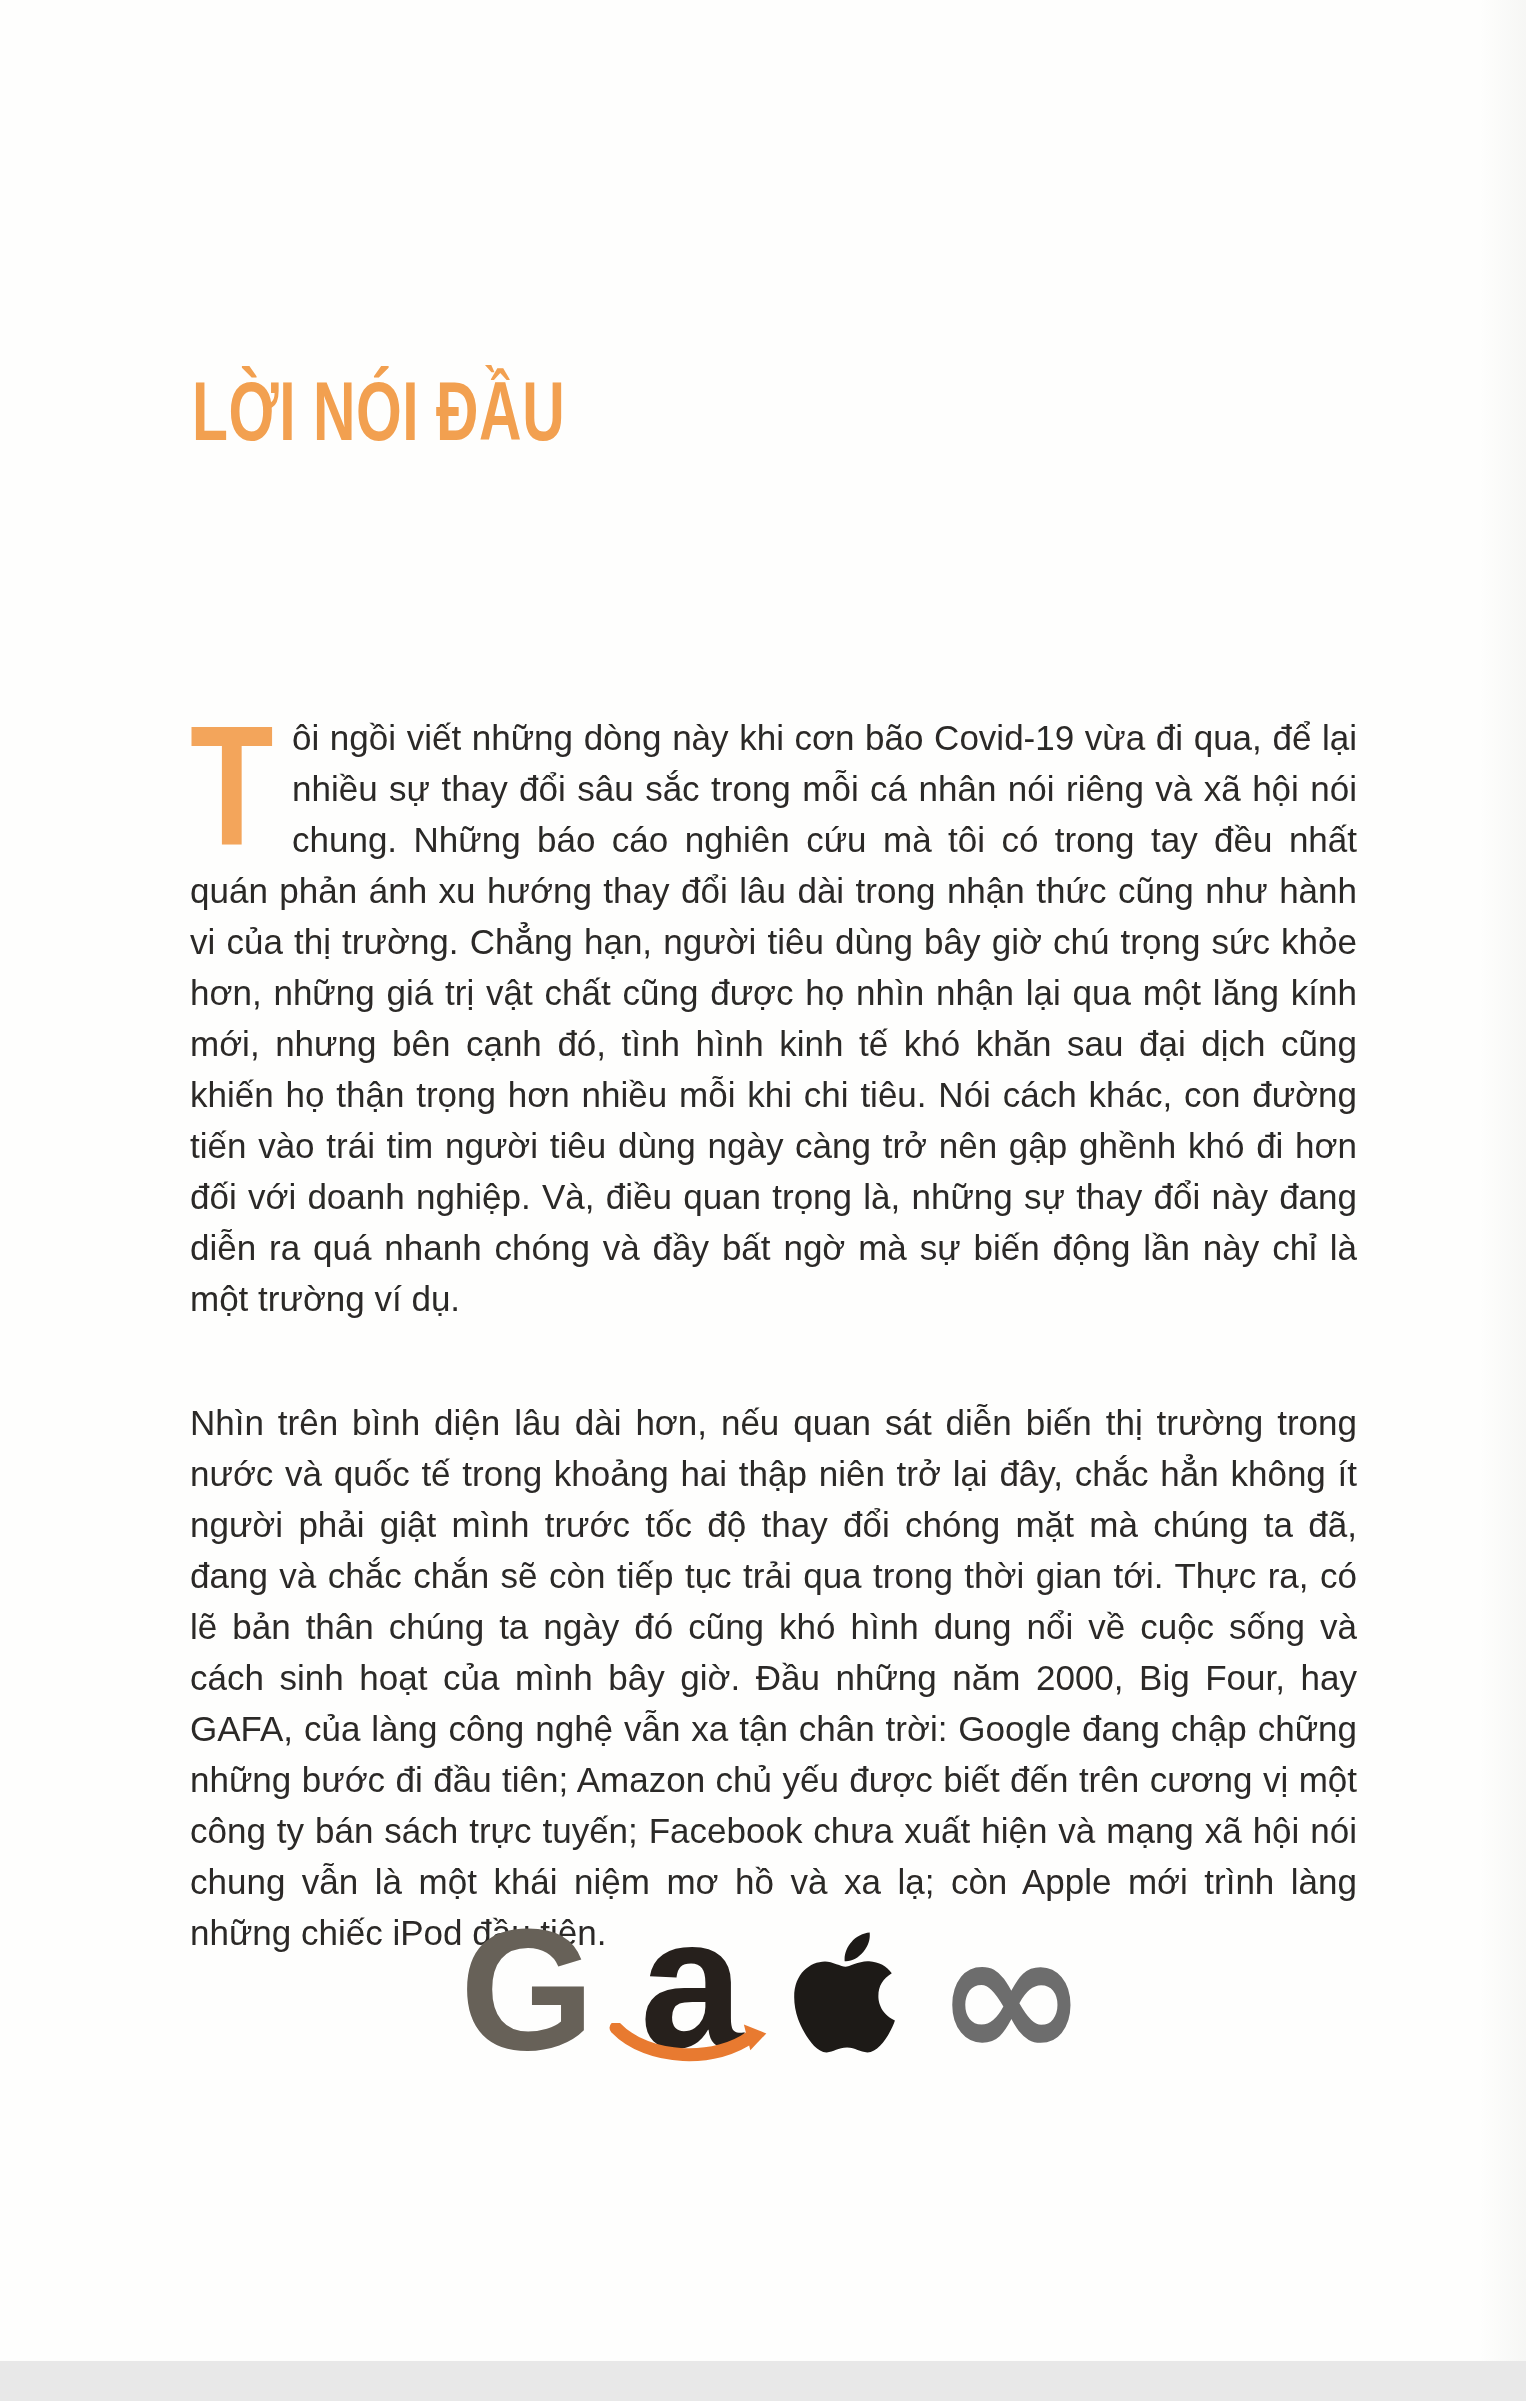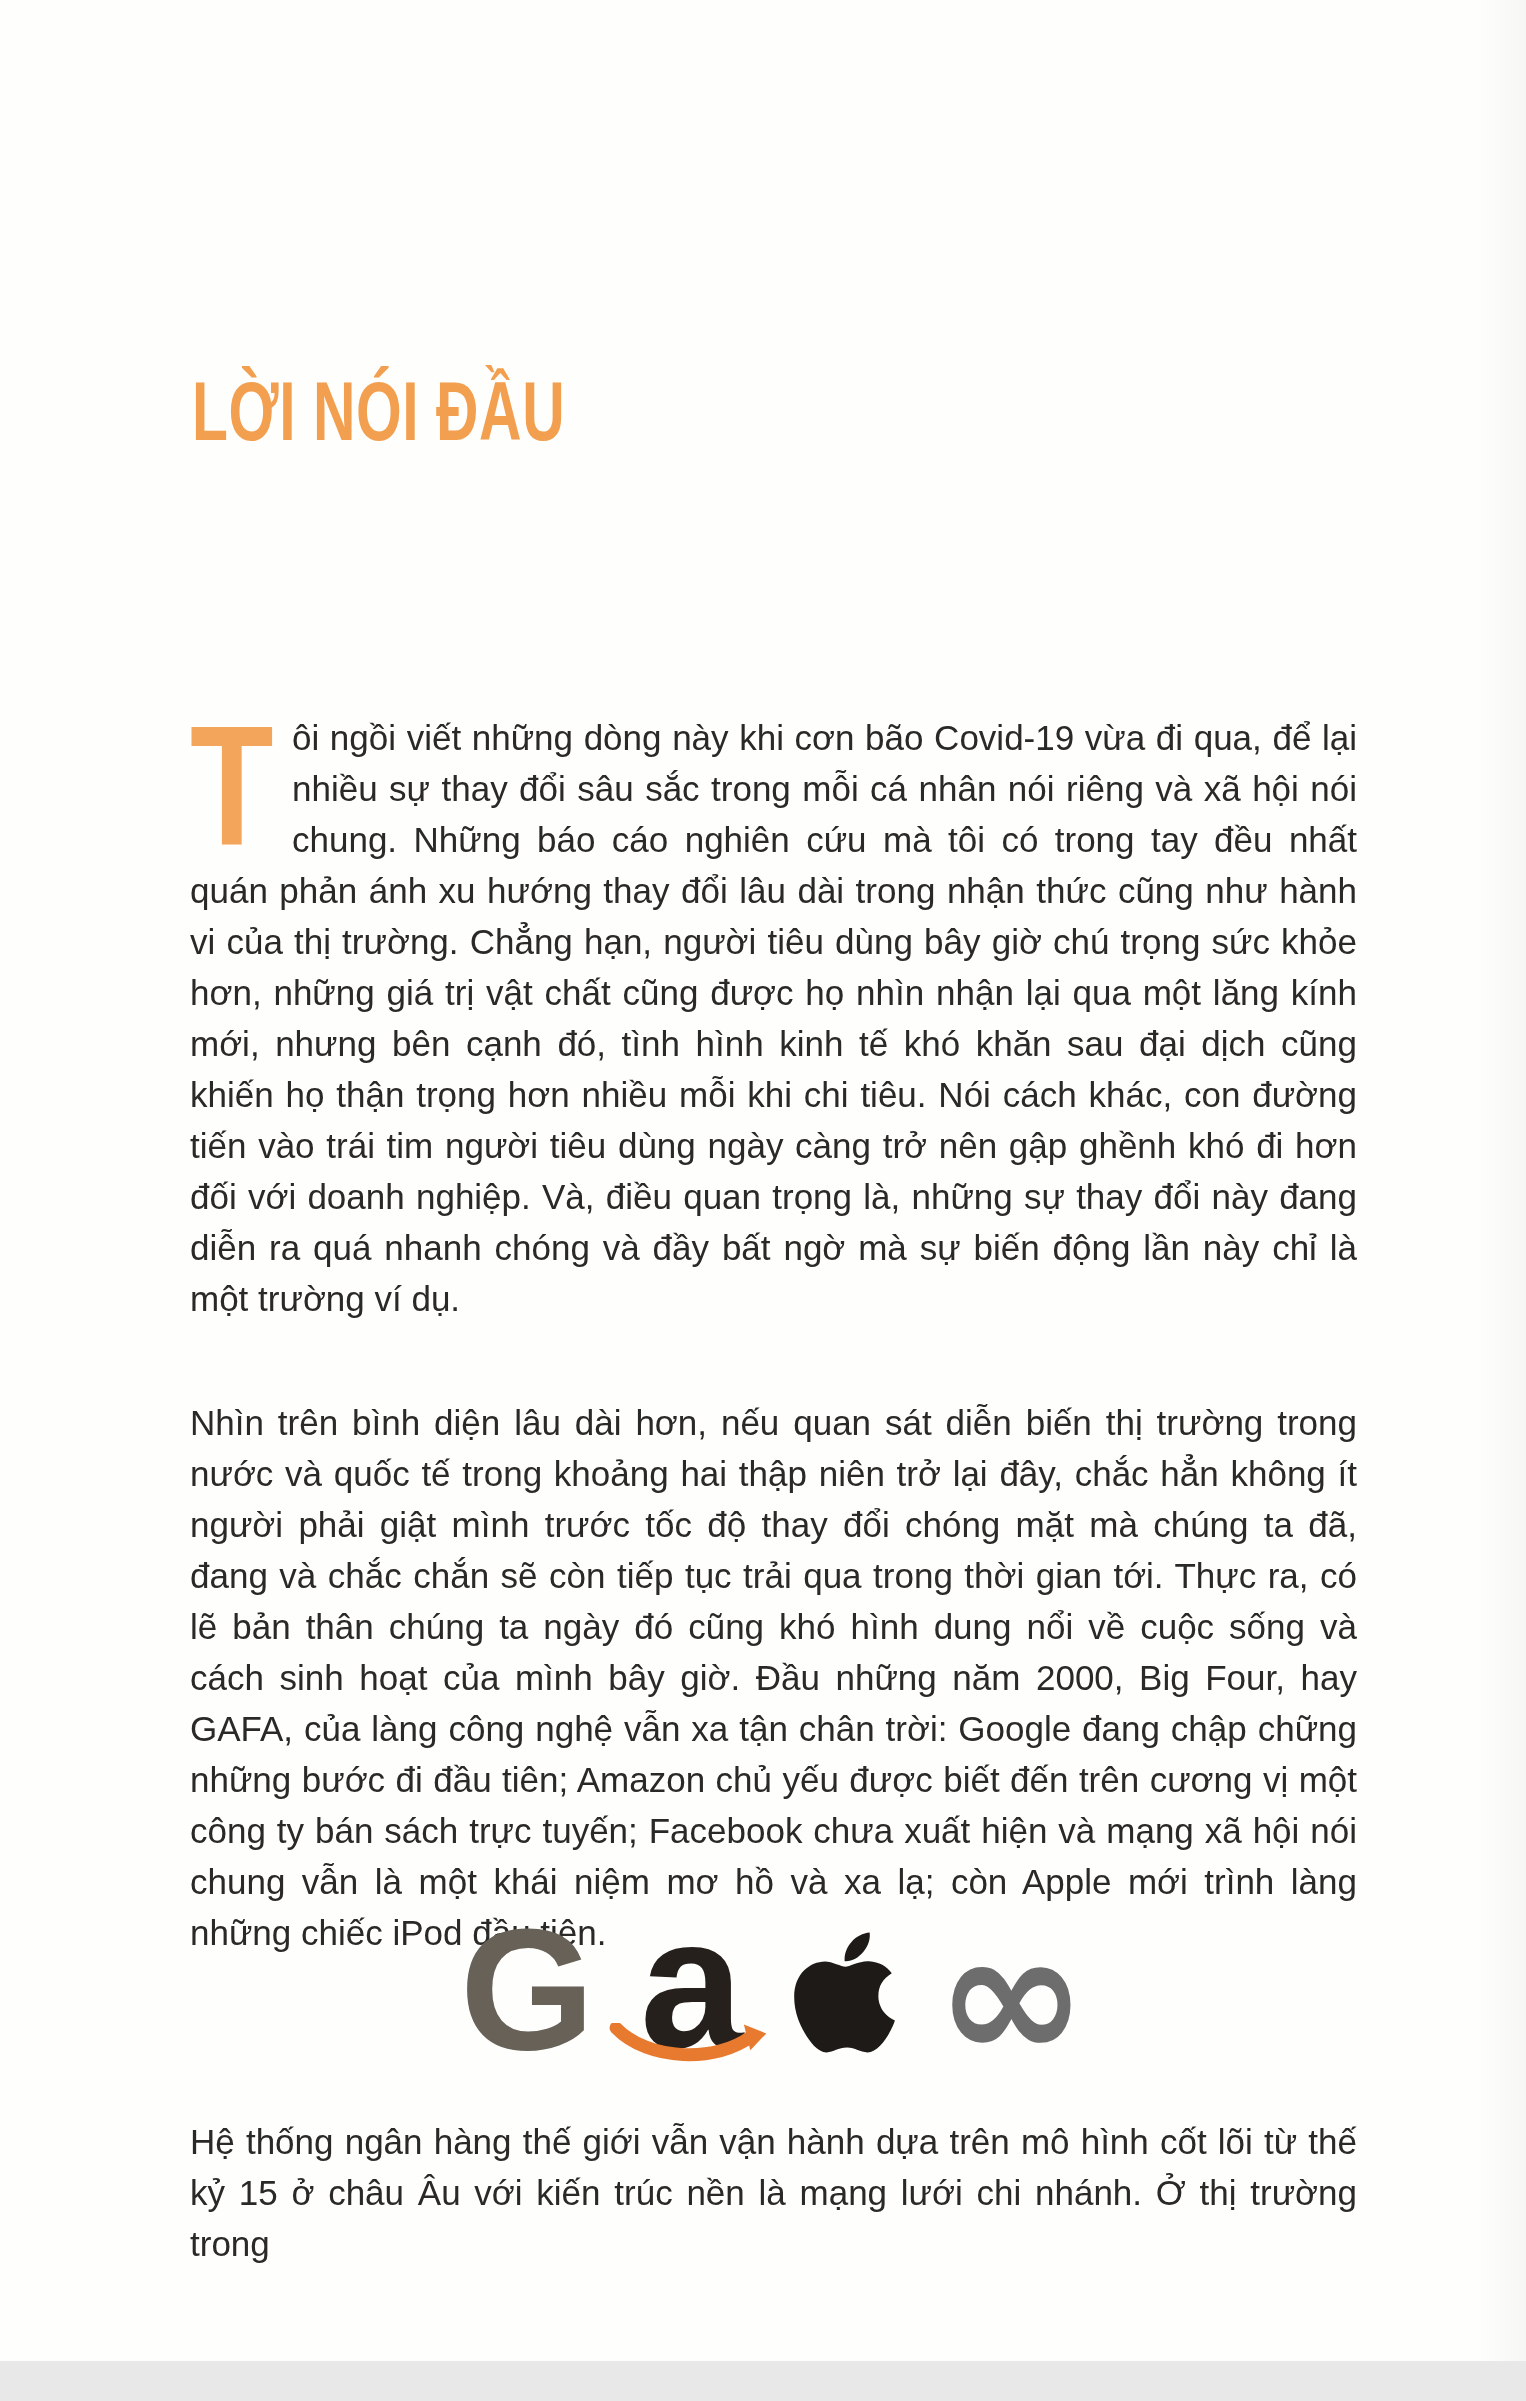--- a/index.html
+++ b/index.html
@@ -91,16 +91,15 @@
       </svg>
     </span>
 
     <svg class="logo logo-apple" width="103" height="137" viewBox="0 0 384 512">
       <path fill="#1D1A17" d="M318.7 268.7c-.2-36.7 16.4-64.4 50-84.8-18.8-26.9-47.2-41.7-84.7-44.6-35.5-2.8-74.3 20.7-88.5 20.7-15 0-49.4-19.7-76.4-19.7C63.3 141.2 4 184.8 4 273.5c0 26.2 4.8 53.3 14.4 81.2 12.8 36.7 59 126.7 107.2 125.2 25.2-.6 43-17.9 75.8-17.9 31.8 0 48.3 17.9 76.4 17.9 48.6-.7 90.4-82.5 102.6-119.3-65.2-30.7-61.7-90-61.7-91.9zm-56.6-164.2c27.3-32.4 24.8-61.9 24-72.5-24.1 1.4-52 16.4-67.9 34.9-17.5 19.8-27.8 44.3-25.6 71.9 26.1 2 49.9-11.4 69.5-34.3z"></path>
     </svg>
 
     <span class="logo logo-meta">∞</span>
   </div>
 
-  <p class="body-par par3">Hệ thống ngân hàng thế giới vẫn vận hành dựa trên mô hình cốt lõi từ thế kỷ 15 ở châu Âu với kiến trúc nền là mạng lưới chi nhánh. Ở thị trường trong</p>
 
 </div>
 
 
 </body></html>

